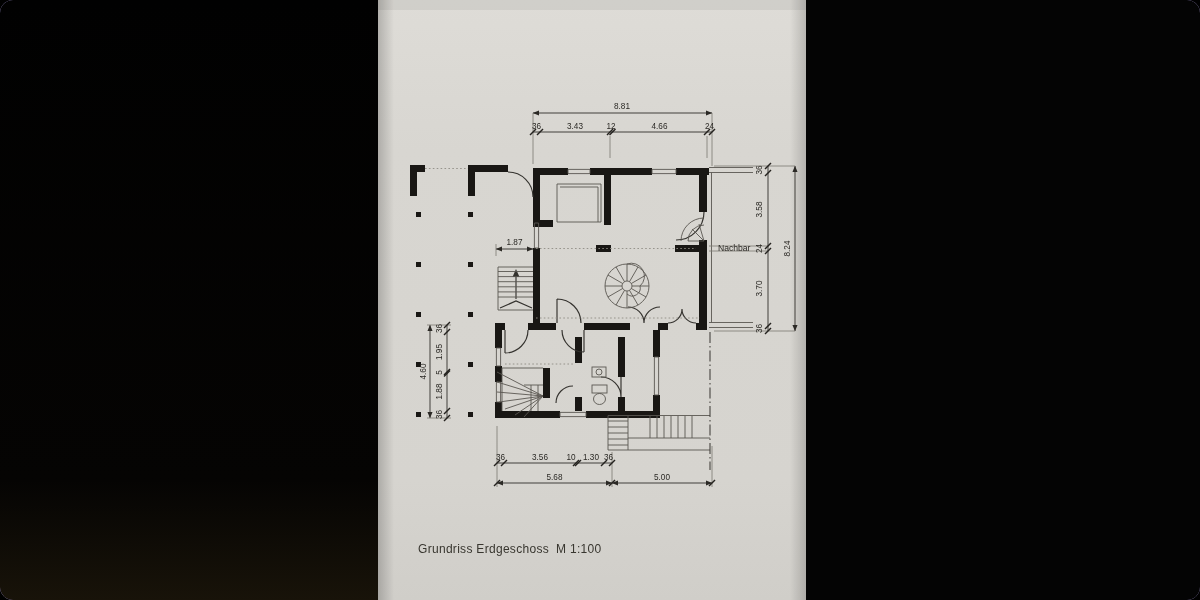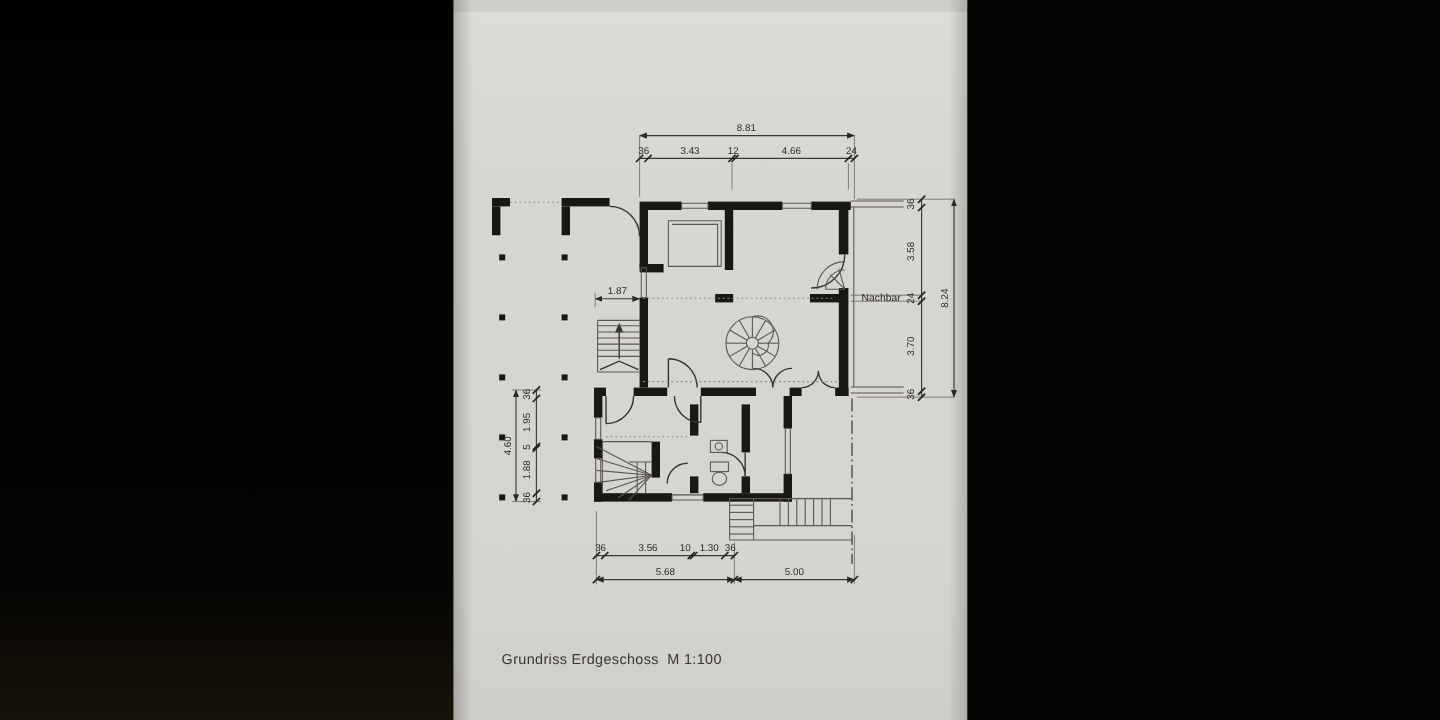--- a/index.html
+++ b/index.html
@@ -1,16 +1,16 @@
 <!DOCTYPE html>
 <html><head>
 <meta charset="utf-8">
 <style>
   html,body{margin:0;padding:0;background:#000;}
-  #stage{position:relative;width:1200px;height:600px;overflow:hidden;background:#4d7c0f;}
+  #stage{position:relative;width:1200px;height:600px;overflow:hidden;background:#c4b5fd;border-radius:13px;}
   svg{display:block}
   .wall{fill:#191714;stroke:none}
   .thin{stroke:#5a5751;stroke-width:.9;fill:none}
   .med{stroke:#34322e;stroke-width:1.15;fill:none}
   .dimline{stroke:#3a3833;stroke-width:.95;fill:none}
   .wit{stroke:#7b7871;stroke-width:.8;fill:none}
   .tick{stroke:#24221f;stroke-width:1.4}
   .dot{stroke:#8f8c85;stroke-width:.9;stroke-dasharray:1.6 2.3;fill:none}
   .dashdot{stroke:#403e39;stroke-width:1.05;stroke-dasharray:11 3 1.5 3;fill:none}
   .dim-t{font-family:"Liberation Sans",sans-serif;font-size:8.2px;fill:#2b2925}

